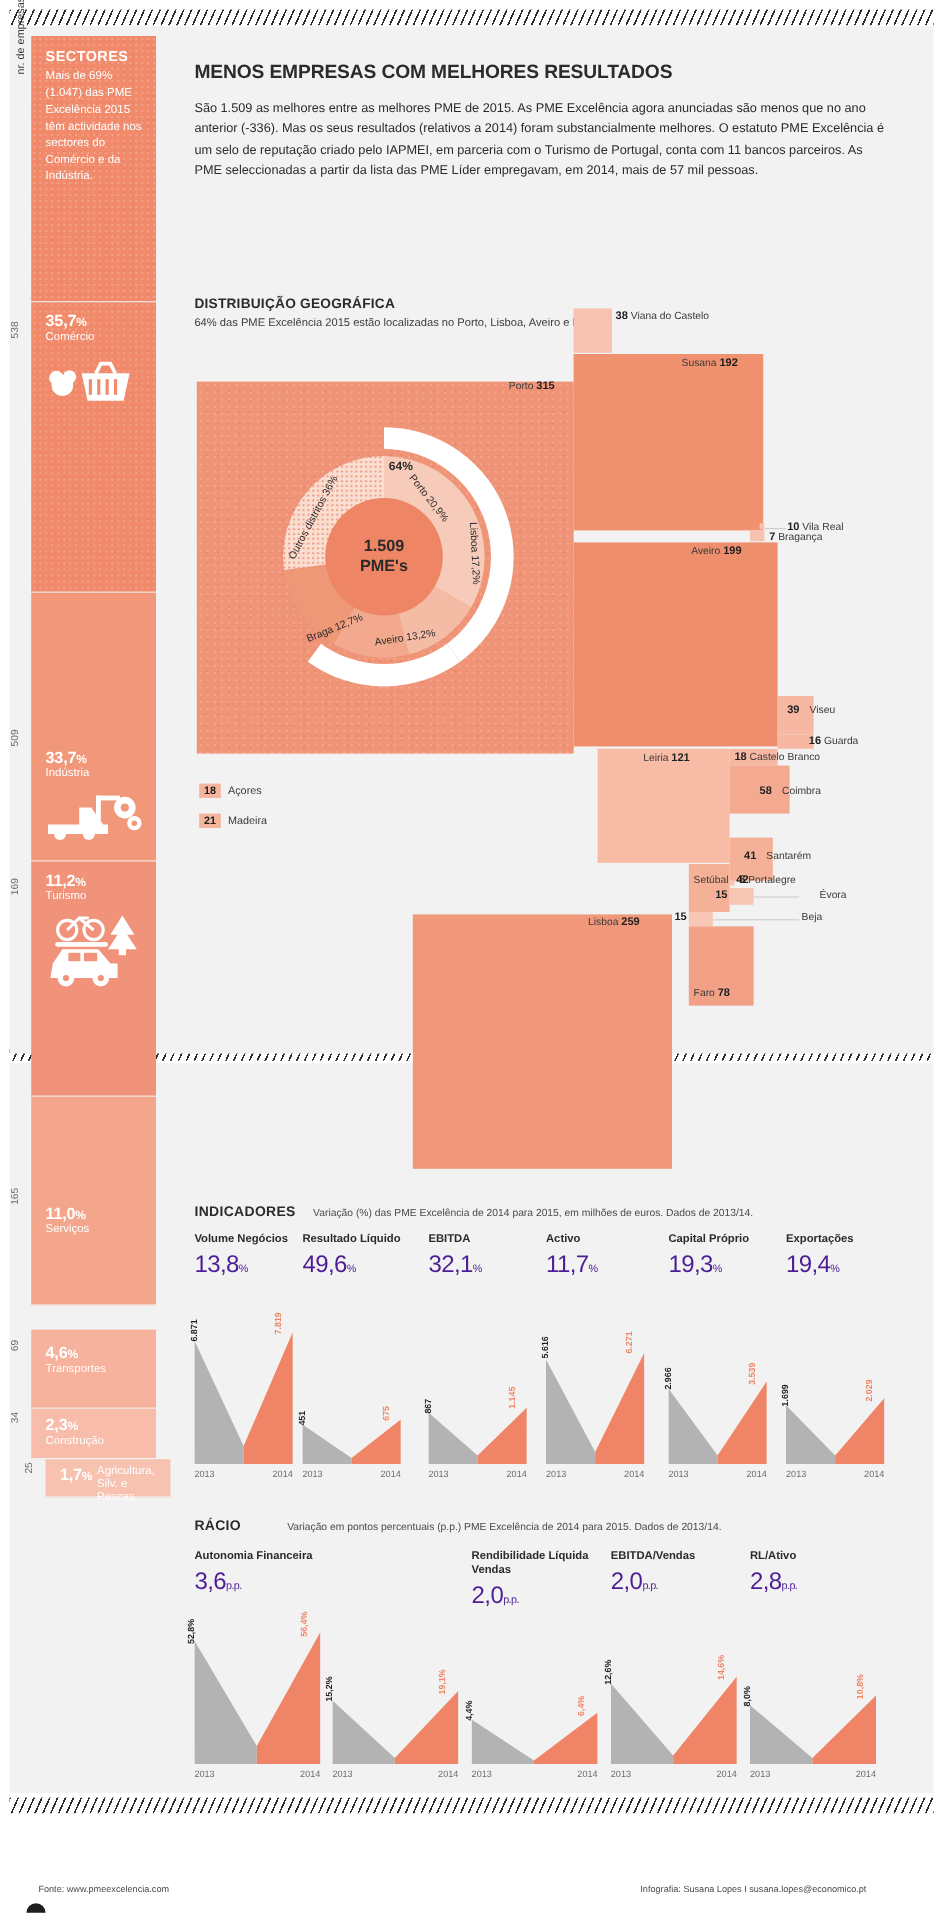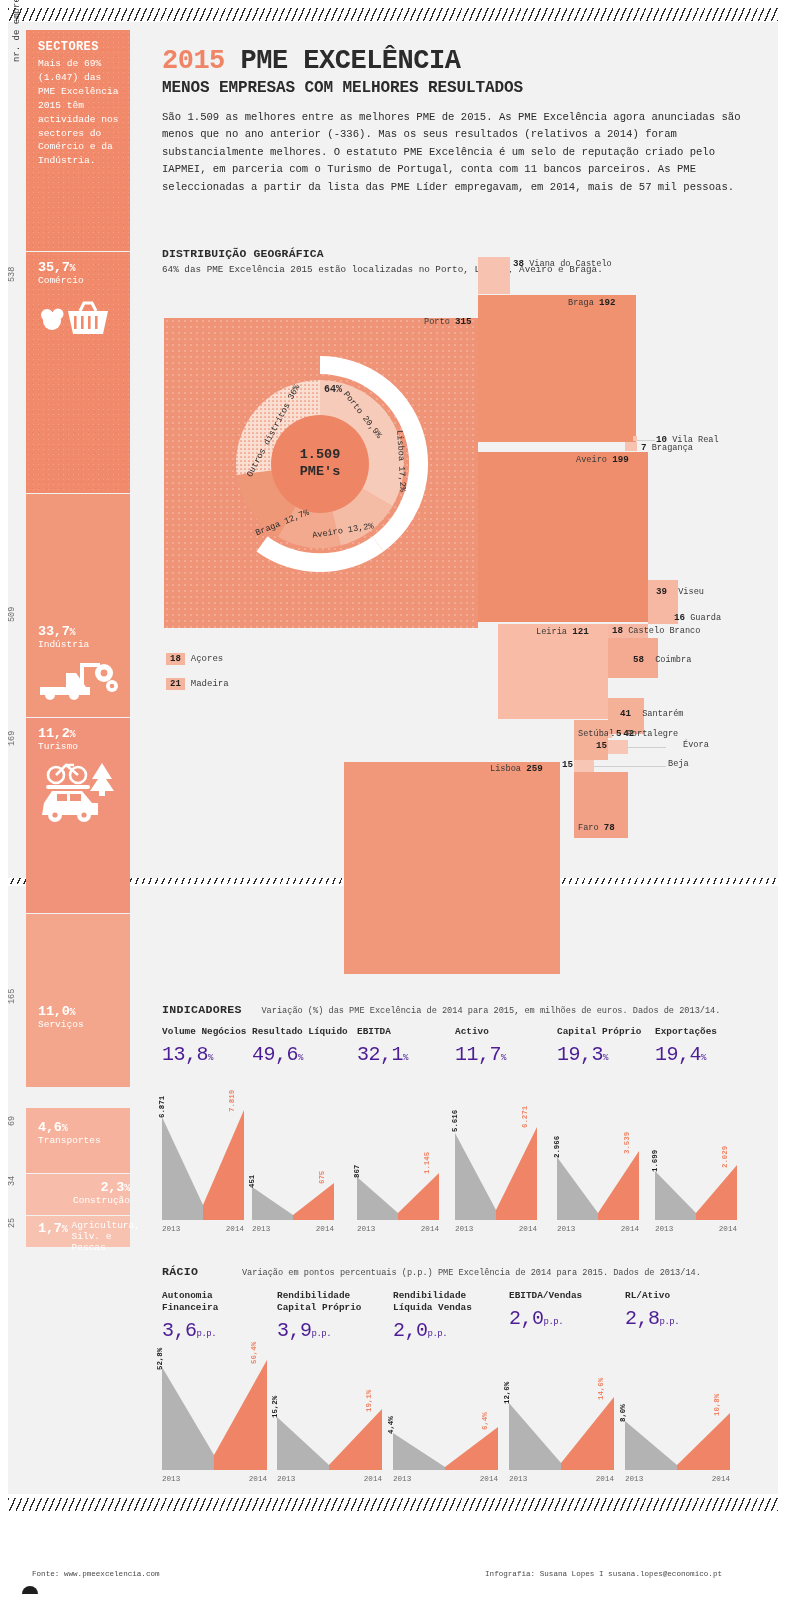--- a/index.html
+++ b/index.html
@@ -4,21 +4,21 @@
 <style>
   * { box-sizing: border-box; margin: 0; padding: 0; }
   html, body { width: 786px; height: 1600px; }
   body {
     font-family: "Liberation Sans", sans-serif;
     background: #ffffff;
     color: #2b2b2b;
     position: relative;
     overflow: hidden;
   }
-  .page { position: relative; width: 750px; height: 1600px; background:#ffffff;font-family:Liberation Mono, monospace; }
+  .page { position: relative; width: 750px; height: 1600px; background:#ffffff; }
 
   
   .hatch {
     position: absolute;
     background-image: repeating-linear-gradient(114deg, #2b2b2b 0px, #2b2b2b 1.3px, #ffffff 1.3px, #ffffff 6px);
   }
   .panel-top { position:absolute; left:8px; top:22px; width:770px; height:856px; background:#f2f2f2; }
   .panel-bot { position:absolute; left:8px; top:886px; width:770px; height:608px; background:#f2f2f2; }
 
   
@@ -217,42 +217,38 @@
     </div>
 
     <div class="sector" style="height:66px;background-color:#f6b29c;">
       <div class="sector-count" style="top:18px;">69</div>
       <div class="inner" style="padding-top:12px;margin-top:20px;">
         <div class="pct"><span>4,6</span><span class="sm">%</span></div>
         <div class="nm">Transportes</div>
       </div>
     </div>
 
-    <div class="sector" style="height:42px;background-color:#f8bdaa;text-align:right;">
+    <div class="sector" style="height:42px;background-color:#f8bdaa;">
       <div class="sector-count" style="top:12px;">34</div>
       <div class="inner" style="padding-top:6px;">
         <div class="pct"><span>2,3</span><span class="sm">%</span></div>
         <div class="nm">Construção</div>
       </div>
     </div>
 
-    <div class="sector" style="height:32px;background-color:#f8c2b0;">
+    <div class="sector" style="height:32px;background-color:#f8c2b0;margin-left:12px;">
       <div class="sector-count" style="top:12px;">25</div>
       <div class="inner" style="padding-top:5px;display:flex;align-items:flex-start;gap:4px;">
         <div class="pct"><span>1,7</span><span class="sm">%</span></div>
         <div class="nm" style="margin-top:0;width:58px;">Agricultura, Silv. e Pescas</div>
       </div>
     </div>
   </div>
 
   <div class="hd">
-    <h1>
-      <span class="yr">2015</span>
-      <span>PME EXCELÊNCIA</span>
-    </h1>
     <h2>MENOS EMPRESAS COM MELHORES RESULTADOS</h2>
     <p class="lede">São 1.509 as melhores entre as melhores PME de 2015. As PME Excelência agora anunciadas são menos que no ano anterior (-336). Mas os seus resultados (relativos a 2014) foram substancialmente melhores. O estatuto PME Excelência é um selo de reputação criado pelo IAPMEI, em parceria com o Turismo de Portugal, conta com 11 bancos parceiros. As PME seleccionadas a partir da lista das PME Líder empregavam, em 2014, mais de 57 mil pessoas.</p>
   </div>
 
   <div class="sub">
     <div class="st">DISTRIBUIÇÃO GEOGRÁFICA</div>
     <div class="sd">64% das PME Excelência 2015 estão localizadas no Porto, Lisboa, Aveiro e Braga.</div>
   </div>
 
   <div class="donut-box">
@@ -312,21 +308,21 @@
   <div class="tm">
 
     <div class="tile" style="left:0;top:7px;width:32px;height:37px;background:#f8c2b0;"></div>
     <div class="tlabel" style="left:35px;top:8px;">
       <b>38</b>
       <span>Viana do Castelo</span>
     </div>
 
     <div class="tile" style="left:0;top:45px;width:158px;height:147px;background:#f0916f;"></div>
     <div class="tlabel" style="left:90px;top:47px;">
-      <span>Braga</span>
+      <span>Susana</span>
       <b>192</b>
     </div>
 
     <div class="tile" style="left:155px;top:186px;width:4px;height:5px;background:#f8c2b0;"></div>
     <div class="leader" style="left:159px;top:190px;width:18px;"></div>
     <div class="tlabel" style="left:178px;top:184px;">
       <b>10</b>
       <span>Vila Real</span>
     </div>
 
@@ -525,24 +521,20 @@
     <svg width="105" height="115" viewBox="0 0 105 115">
       <polygon points="0,12 52,100 52,115 0,115" fill="#b3b3b3"></polygon>
       <polygon points="52,100 105,5 105,115 52,115" fill="#ef8566"></polygon>
     </svg>
     <div class="vl a" style="left:2px;bottom:100px;">52,8%</div>
     <div class="vl b" style="left:96px;bottom:106px;">56,4%</div>
     <div class="yr" style="left:0;">2013</div>
     <div class="yr" style="right:0;">2014</div>
   </div>
 
-  <div class="kpi" style="left:277px;top:1290px;">
-    <div class="kt">Rendibilidade Capital Próprio</div>
-    <div class="kv"><span>3,9</span><span class="u">p.p.</span></div>
-  </div>
   <div class="mini" style="left:277px;top:1355px;width:105px;height:115px;">
     <svg width="105" height="115" viewBox="0 0 105 115">
       <polygon points="0,62 52,110 52,115 0,115" fill="#b3b3b3"></polygon>
       <polygon points="52,110 105,54 105,115 52,115" fill="#ef8566"></polygon>
     </svg>
     <div class="vl a" style="left:2px;bottom:52px;">15,2%</div>
     <div class="vl b" style="left:96px;bottom:58px;">19,1%</div>
     <div class="yr" style="left:0;">2013</div>
     <div class="yr" style="right:0;">2014</div>
   </div>

